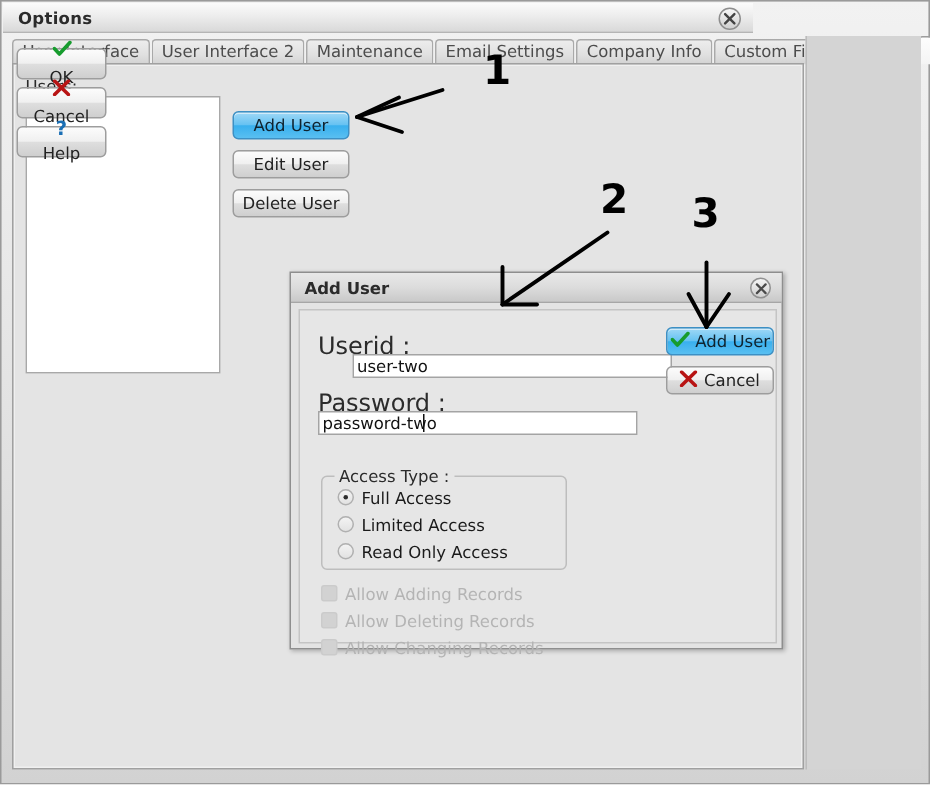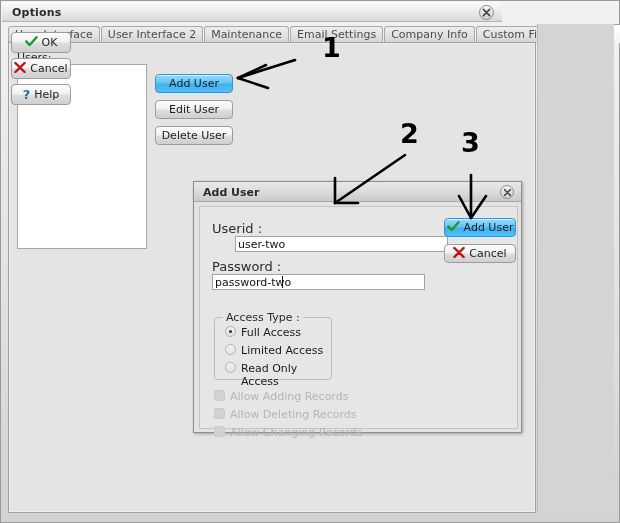--- a/index.html
+++ b/index.html
@@ -138,20 +138,21 @@
     border: 1px solid #3d90c4;
     color: #10232e;
     box-shadow: inset 0 1px 0 rgba(255,255,255,.55);
   }
 
   .side-btn {
     position: absolute;
     left: 10px;
     width: 60px;
     height: 21px;
+    flex-direction: column;
   }
 
   
   .label {
     position: absolute;
     font-size: 11px;
     color: #2b2b2b;
   }
   .listbox {
     position: absolute;
@@ -218,21 +219,21 @@
     position: absolute;
     left: 5px; top: 24px;
     width: 319px;
     height: 223px;
     box-sizing: border-box;
     background: #e6e6e6;
     border: 1px solid #c4c4c4;
   }
   .field-label {
     position: absolute;
-    font-size: 13px;
+    font-size: 16px;
     color: #2b2b2b;
   }
   .textinput {
     position: absolute;
     left: 12px;
     width: 213px;
     height: 16px;
     box-sizing: border-box;
     background: #ffffff;
     border: 1px solid #a4a4a4;
@@ -252,21 +253,21 @@
     position: absolute;
     left: 244px;
     width: 72px;
     height: 19px;
   }
 
   
   .groupbox {
     position: absolute;
     left: 14px; top: 110px;
-    width: 118px;
+    width: 164px;
     height: 63px;
     box-sizing: border-box;
     border: 1px solid #bdbdbd;
     border-radius: 4px;
     background: transparent;
   }
   .groupbox > .gb-title {
     position: absolute;
     left: 8px; top: -7px;
     background: #e6e6e6;

